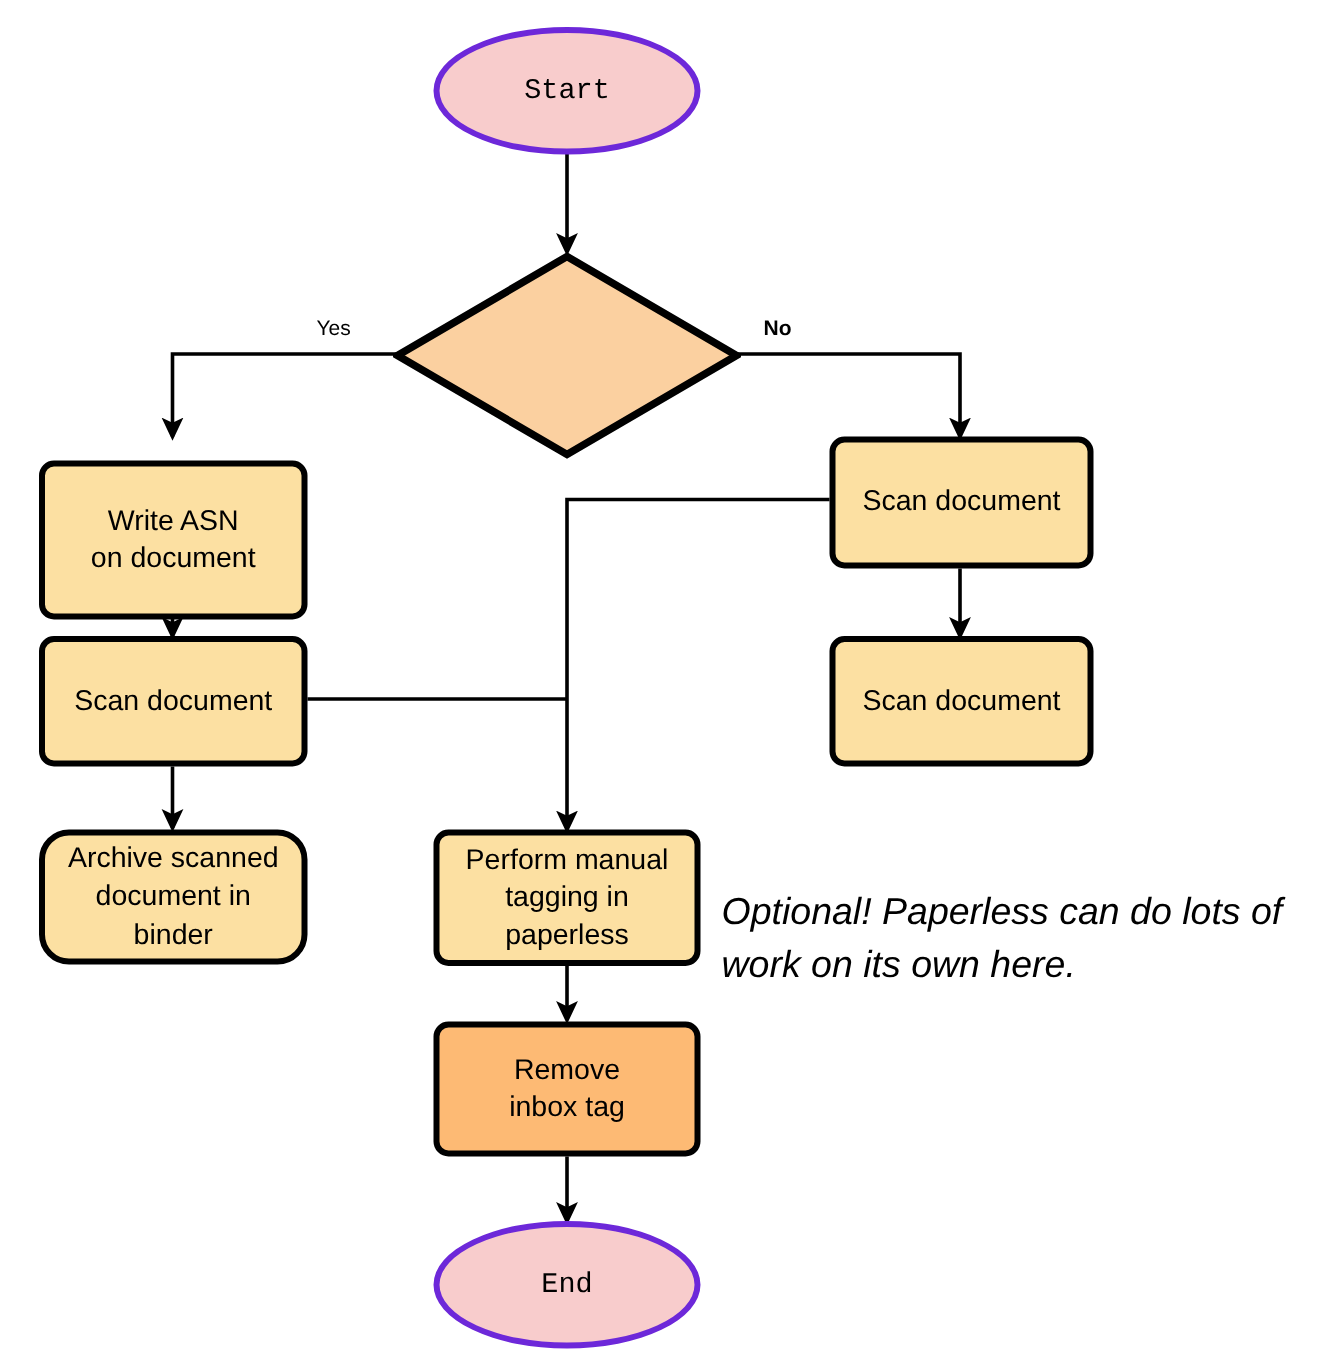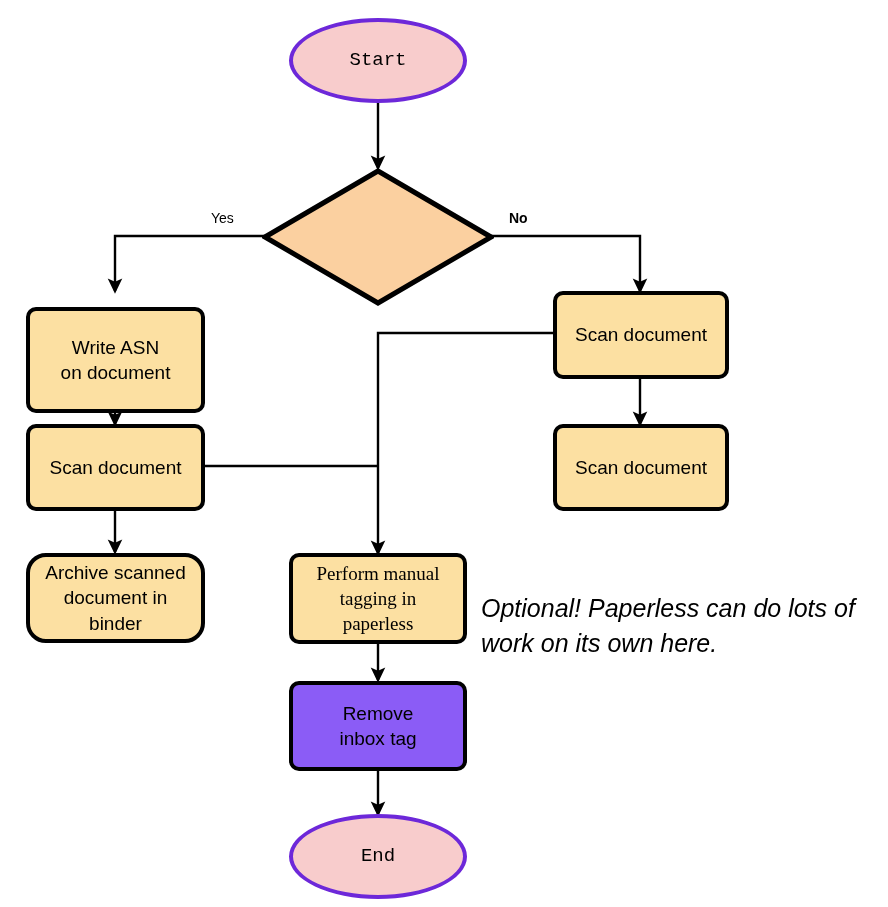--- a/index.html
+++ b/index.html
@@ -131,27 +131,27 @@
   </div>
 
   <div class="node process" style="left:553px; top:291px; width:176px; height:88px; background:#FCE0A2;">
     <span>Scan document</span>
   </div>
 
   <div class="node process" style="left:553px; top:424px; width:176px; height:87px; background:#FCE0A2;">
     <span>Scan document</span>
   </div>
 
-  <div class="node process" style="left:289px; top:553px; width:178px; height:91px; background:#FCE0A2;font-family:Liberation Serif, serif;">
+  <div class="node process" style="left:289px; top:553px; width:178px; height:91px; background:#FCE0A2;">
     <span>Perform manual
 tagging in
 paperless</span>
   </div>
 
-  <div class="node process" style="left:289px; top:681px; width:178px; height:90px; background:#8b5cf6;">
+  <div class="node process" style="left:289px; top:681px; width:178px; height:90px; background:#fdba74;">
     <span>Remove
 inbox tag</span>
   </div>
 
   <div class="node terminator" style="left:289px; top:814px; width:178px; height:85px; background:#F8CCCC;text-align:center;">
     <span>End</span>
   </div>
 
   <div class="note" style="left:481px; top:591px; width:400px;">Optional! Paperless can do lots of work on its own here.</div>
 

